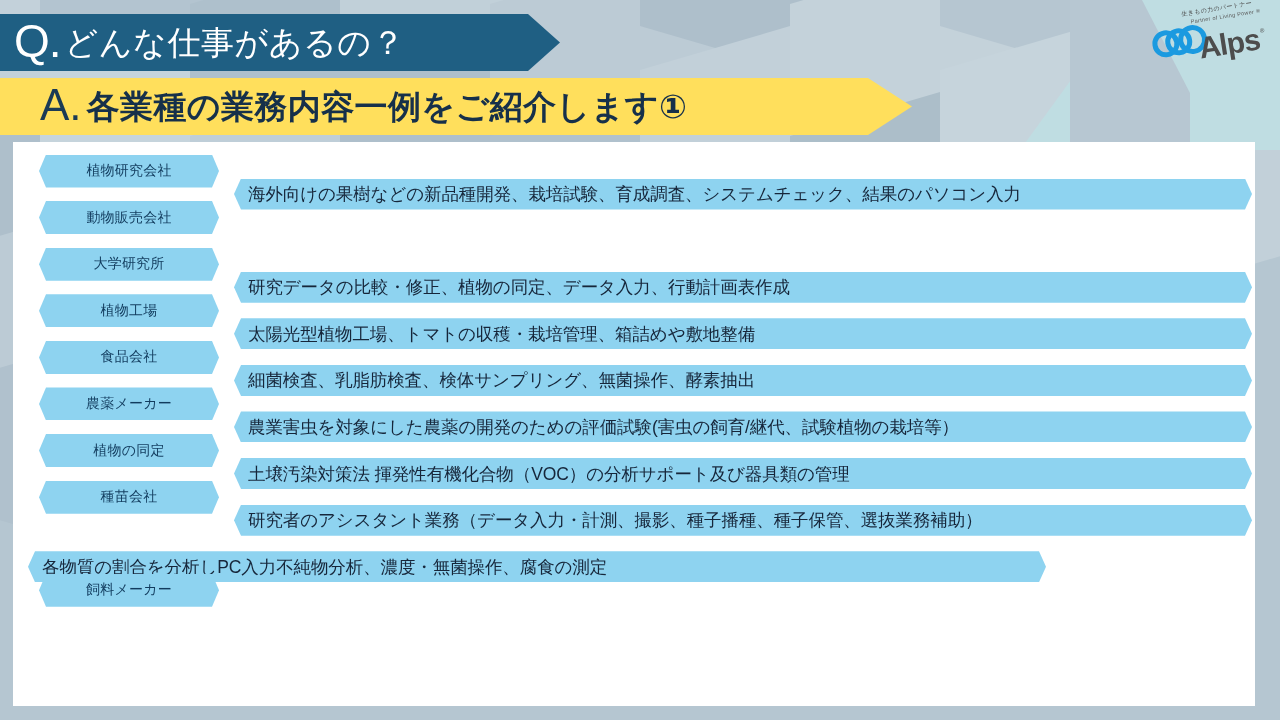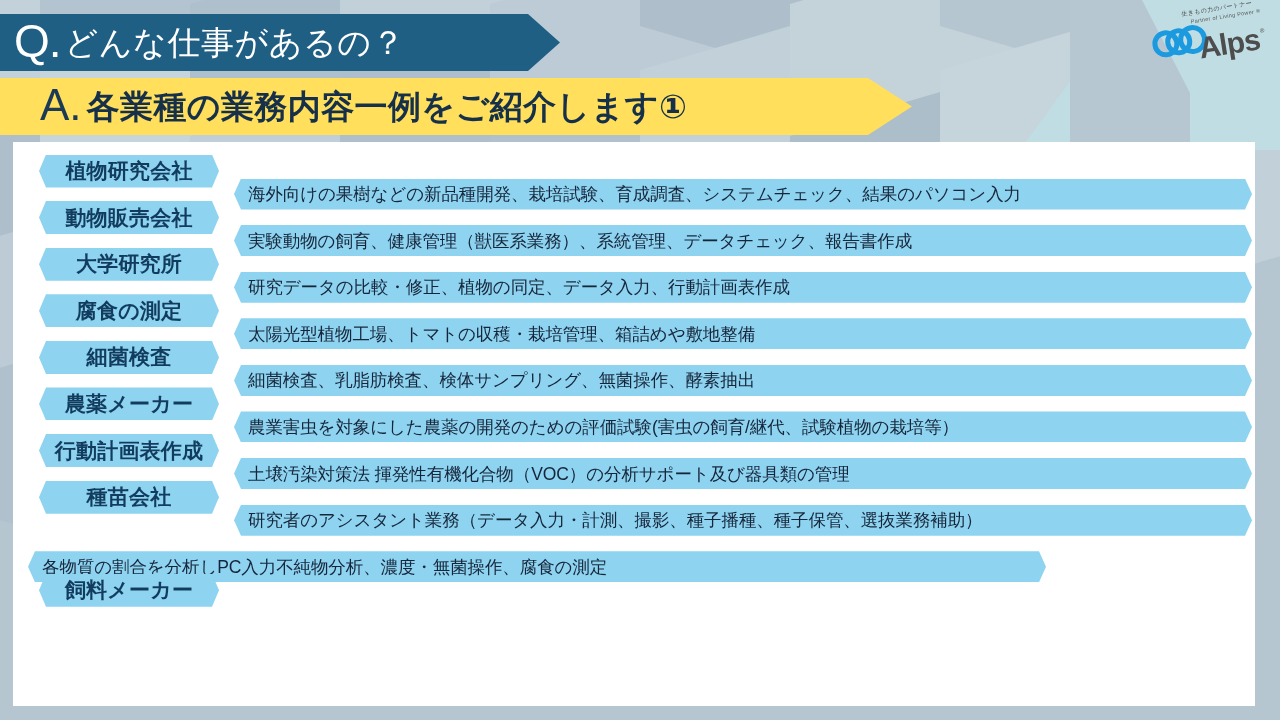--- a/index.html
+++ b/index.html
@@ -93,21 +93,21 @@
   }
   .cat{
     position:relative;
     width:180px;height:33px;margin-left:26px;
     background:#8ed3f0;
     clip-path:polygon(7px 0,173px 0,180px 50%,173px 100%,7px 100%,0 50%);
     display:flex;align-items:center;justify-content:center;
     flex:0 0 auto;
   }
   .cat span{
-    color:#123c5e;font-size:21px;font-weight:bold;
+    color:#123c5e;font-size:14px;font-weight:normal;
     letter-spacing:0.2px;white-space:nowrap;
   }
   .desc{
     position:relative;
     height:31px;margin-left:15px;
     width:1018px;
     background:#8ed3f0;
     clip-path:polygon(7px 0,1011px 0,1018px 50%,1011px 100%,7px 100%,0 50%);
     display:flex;align-items:center;
     flex:0 0 auto;
@@ -230,59 +230,56 @@
             <span>植物研究会社</span>
           </div>
           <div class="desc">
             <span>海外向けの果樹などの新品種開発、栽培試験、育成調査、システムチェック、結果のパソコン入力</span>
           </div>
         </div>
         <div class="row">
           <div class="cat">
             <span>動物販売会社</span>
           </div>
-          <div class="desc">
-            <span>実験動物の飼育、健康管理（獣医系業務）、系統管理、データチェック、報告書作成</span>
-          </div>
         </div>
         <div class="row">
           <div class="cat">
             <span>大学研究所</span>
           </div>
           <div class="desc">
             <span>研究データの比較・修正、植物の同定、データ入力、行動計画表作成</span>
           </div>
         </div>
         <div class="row">
           <div class="cat">
-            <span>腐食の測定</span>
+            <span>植物工場</span>
           </div>
           <div class="desc">
             <span>太陽光型植物工場、トマトの収穫・栽培管理、箱詰めや敷地整備</span>
           </div>
         </div>
         <div class="row">
           <div class="cat">
-            <span>細菌検査</span>
+            <span>食品会社</span>
           </div>
           <div class="desc">
             <span>細菌検査、乳脂肪検査、検体サンプリング、無菌操作、酵素抽出</span>
           </div>
         </div>
         <div class="row">
           <div class="cat">
             <span>農薬メーカー</span>
           </div>
           <div class="desc">
             <span>農業害虫を対象にした農薬の開発のための評価試験(害虫の飼育/継代、試験植物の栽培等）</span>
           </div>
         </div>
         <div class="row">
           <div class="cat">
-            <span>行動計画表作成</span>
+            <span>植物の同定</span>
           </div>
           <div class="desc">
             <span>土壌汚染対策法 揮発性有機化合物（VOC）の分析サポート及び器具類の管理</span>
           </div>
         </div>
         <div class="row">
           <div class="cat">
             <span>種苗会社</span>
           </div>
           <div class="desc">

